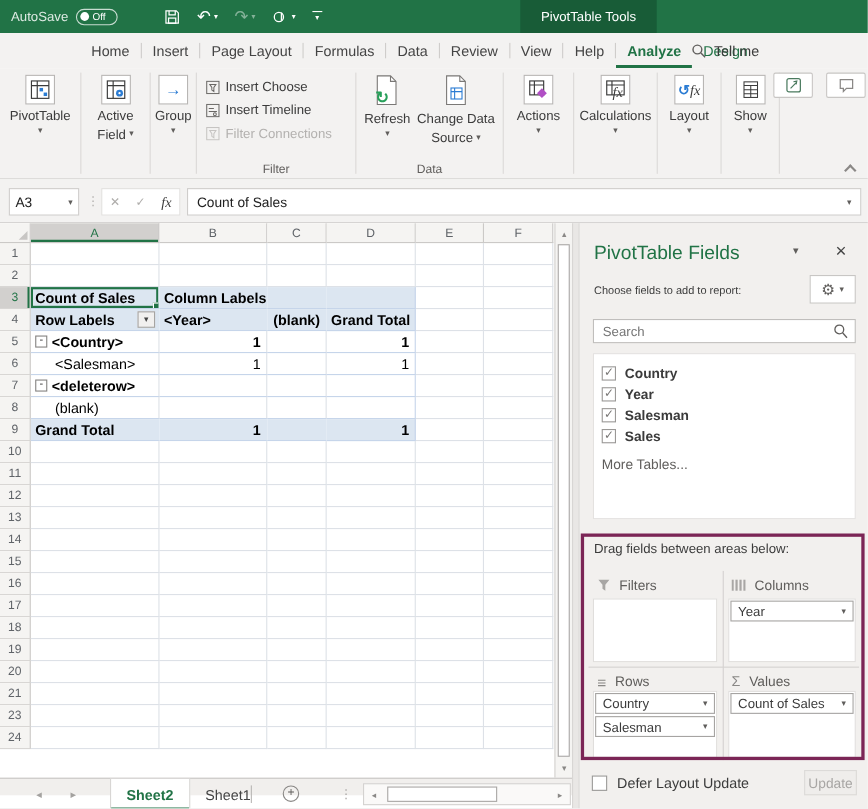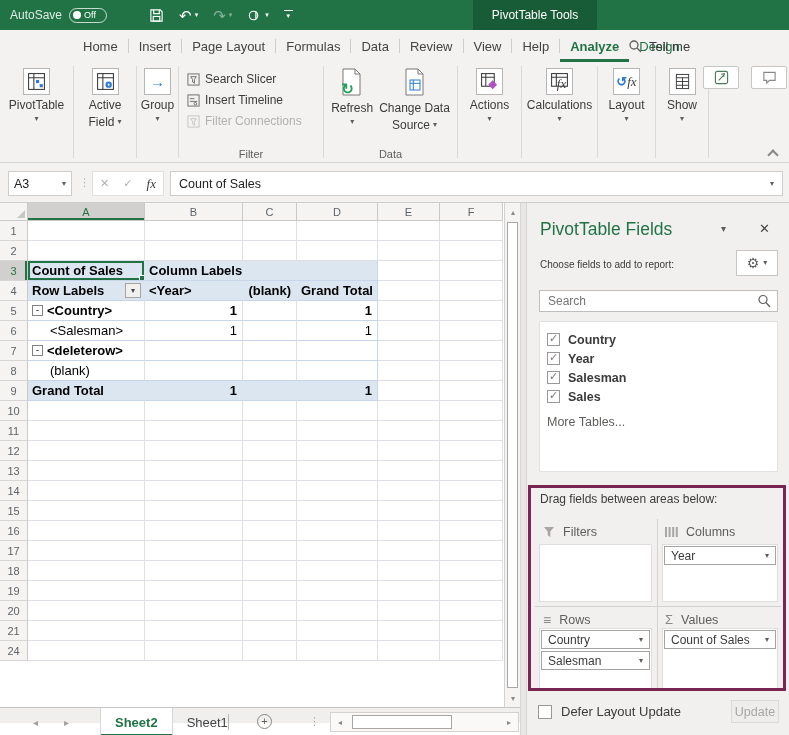--- a/index.html
+++ b/index.html
@@ -335,21 +335,21 @@
     </div>
     <div class="rsep"></div>
 
     <div class="rgroup g-filter">
       <div class="fitems">
         <div class="fitem">
           <svg width="13" height="13" viewBox="0 0 14 14">
             <rect x="1" y="1" width="12" height="12" fill="none" stroke="#6a6866"></rect>
             <path d="M4 4h6L8 7v4L6 9.6V7z" fill="none" stroke="#6a6866"></path>
           </svg>
-          <span>Search Slicer</span>
+          <span>Insert Choose</span>
         </div>
         <div class="fitem">
           <svg width="13" height="13" viewBox="0 0 14 14">
             <rect x="1" y="1" width="12" height="12" fill="none" stroke="#6a6866"></rect>
             <path d="M3 8h8M3 5h5" stroke="#6a6866"></path>
             <circle cx="9" cy="10.5" r="1.4" fill="none" stroke="#6a6866"></circle>
           </svg>
           <span>Insert Timeline</span>
         </div>
         <div class="fitem disabled">
@@ -704,20 +704,29 @@
         <div class="grow">
           <div class="row-h">21</div>
           <div class="cell" style="width: 117px;"></div>
           <div class="cell" style="width: 98px;"></div>
           <div class="cell" style="width: 54px;"></div>
           <div class="cell" style="width: 81px;"></div>
           <div class="cell" style="width: 62px;"></div>
           <div class="cell" style="width: 63px;"></div>
         </div>
         <div class="grow">
+          <div class="row-h">23</div>
+          <div class="cell" style="width: 117px;"></div>
+          <div class="cell" style="width: 98px;"></div>
+          <div class="cell" style="width: 54px;"></div>
+          <div class="cell" style="width: 81px;"></div>
+          <div class="cell" style="width: 62px;"></div>
+          <div class="cell" style="width: 63px;"></div>
+        </div>
+        <div class="grow">
           <div class="row-h">24</div>
           <div class="cell" style="width: 117px;"></div>
           <div class="cell" style="width: 98px;"></div>
           <div class="cell" style="width: 54px;"></div>
           <div class="cell" style="width: 81px;"></div>
           <div class="cell" style="width: 62px;"></div>
           <div class="cell" style="width: 63px;"></div>
         </div>
       </div>
     <div class="vscroll">

